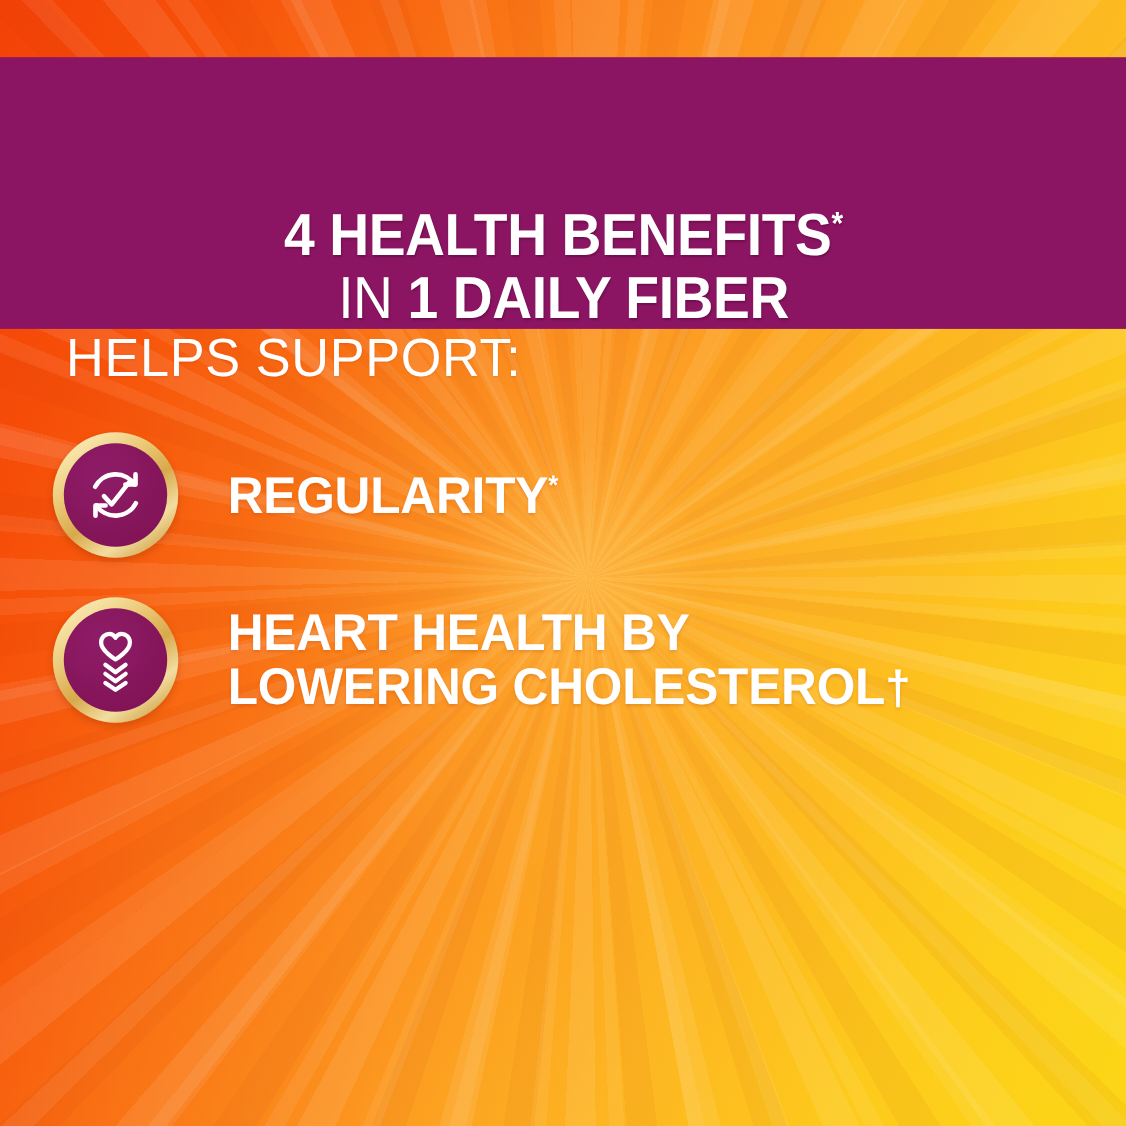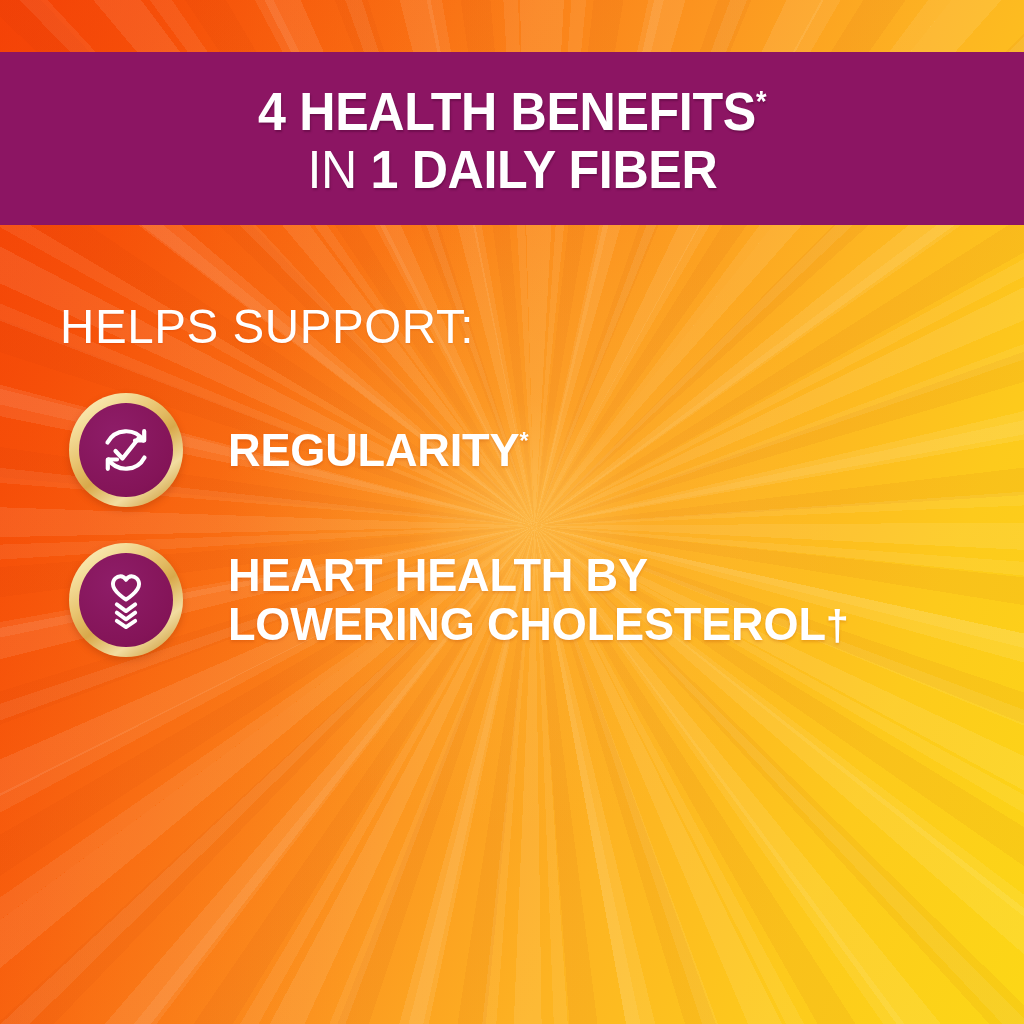--- a/index.html
+++ b/index.html
@@ -65,26 +65,26 @@
       rgba(244,62,4,0.18) 22%,
       rgba(244,62,4,0.0) 45%);
   }
 
   
   .banner {
     position: absolute;
     left: 0;
     top: 52px;
     width: 100%;
-    height: 173px;
+    height: 247px;
     background: #8c1563;
     display: flex;
     flex-direction: column;
     align-items: center;
-    justify-content: center;
+    justify-content: flex-end;
     box-sizing: border-box;
     padding-top: 4px;
   }
   .banner-line {
     color: #ffffff;
     text-align: center;
     white-space: nowrap;
     line-height: 1.02;
     letter-spacing: -0.4px;
     text-shadow: 1px 2px 2px rgba(60,0,40,0.35);
@@ -127,21 +127,20 @@
     position: absolute;
     left: 0;
     top: 375px;
     width: 100%;
   }
   .benefit {
     position: relative;
     height: 150px;
     display: flex;
     align-items: center;
-    padding-left: 21px;
   }
   .benefit.two-line { }
 
   .badge {
     position: relative;
     flex: 0 0 auto;
     margin-left: 48px;
     width: 114px;
     height: 114px;
     border-radius: 50%;

